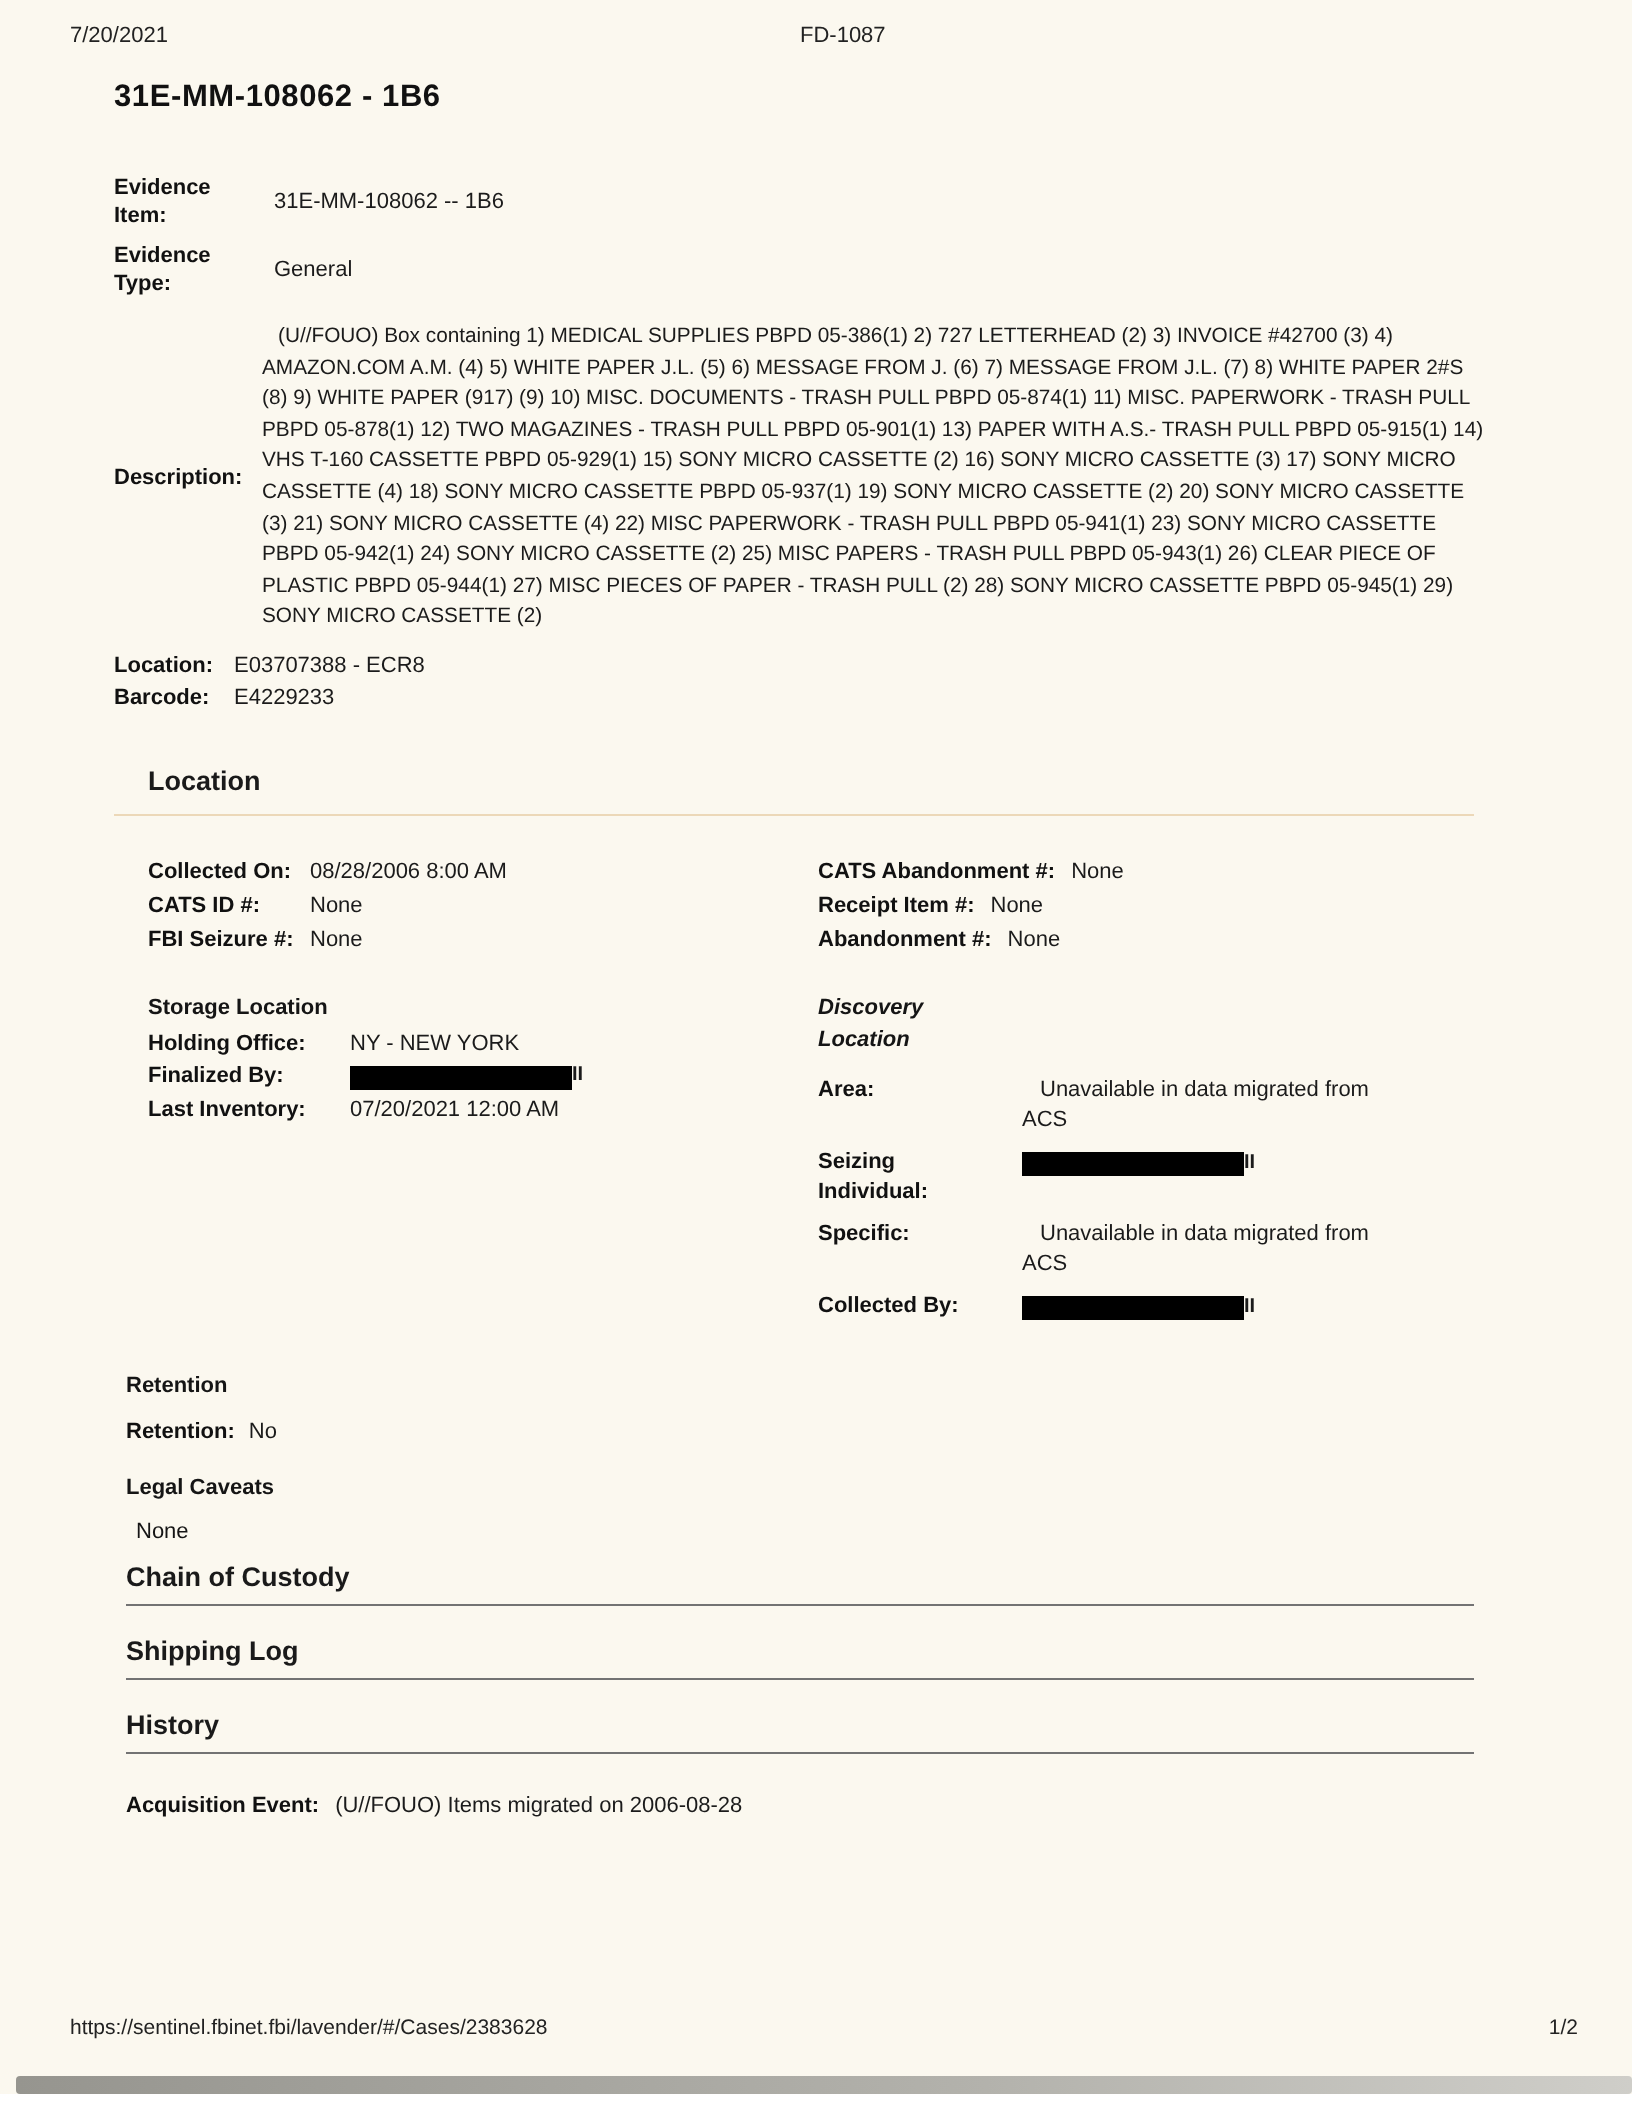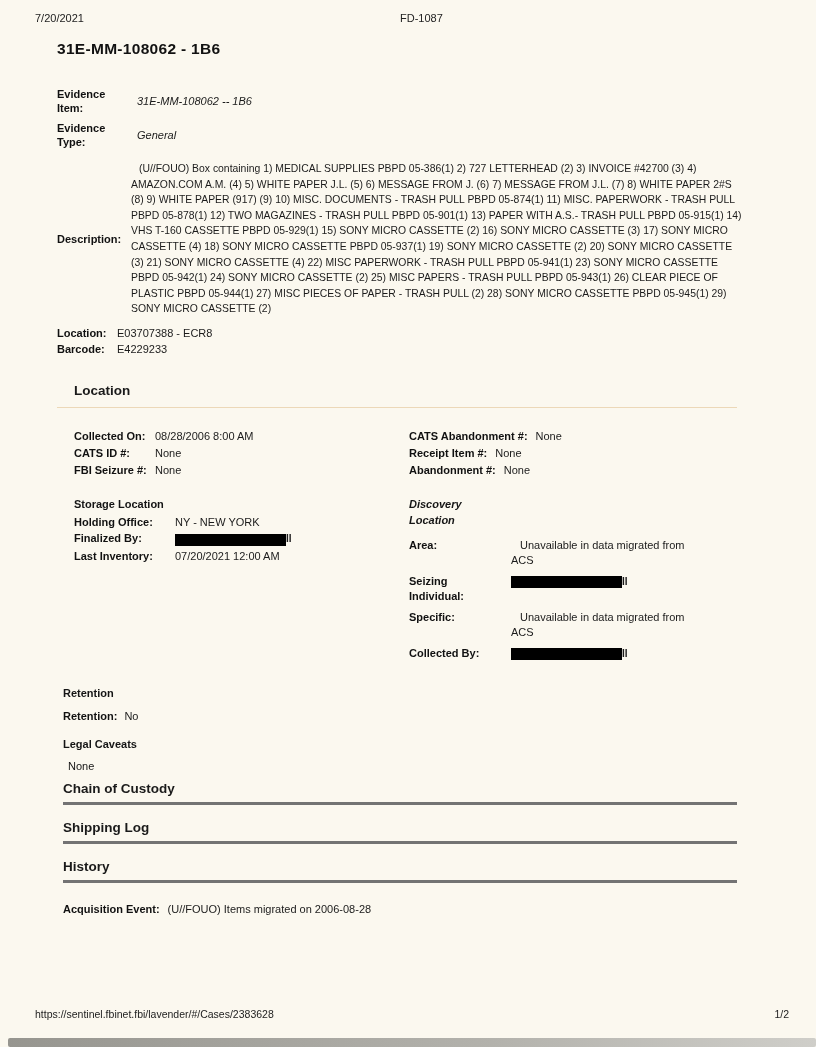--- a/index.html
+++ b/index.html
@@ -20,21 +20,21 @@
   .field-row{display:grid;grid-template-columns:74px 1fr;align-items:center;}
   .field-row .lbl{line-height:14px;}
   .row-item{margin-bottom:6px;min-height:28px;}
   .row-type{min-height:28px;}
   .row-desc{margin-top:12px;}
   .row-desc .val{
     font-size:10.4px;line-height:15.6px;width:612px;text-indent:8px;
   }
   .row-narrow{grid-template-columns:56px 1fr;margin-top:0;line-height:16px;}
   .row-loc{margin-top:8px;}
-  .pad6{padding-left:6px;font-style:italic;}
+  .pad6{padding-left:6px;}
   .pad4{padding-left:4px;}
   
   .details-heading{margin:26px 0 0 17px;font-size:13.5px;font-weight:bold;color:#1a1a1a;}
   .rule{border:none;border-top:1px solid #ecd8b8;margin:9px 0 0 0;}
   .details-grid{display:grid;grid-template-columns:335px 1fr;margin:20px 0 0 17px;font-size:11px;}
   .kv{display:grid;grid-template-columns:81px 1fr;line-height:17px;}
   .inline-kv{line-height:17px;}
   .inline-kv .val{padding-left:8px;}
   .subhead{font-weight:bold;margin-top:17px;line-height:16px;}
   .storage-rows{margin-top:2px;}
@@ -50,21 +50,21 @@
   .plain-block{margin-left:6px;font-size:11px;}
   .retention-head{margin-top:20px;font-weight:bold;}
   .retention-row{margin-top:11px;}
   .retention-row .val{padding-left:7px;}
   .caveats-head{margin-top:16px;font-weight:bold;}
   .caveats-val{margin-top:10px;padding-left:5px;}
   
   .section-block{margin-left:6px;}
   .section-block h2{
     margin:15px 0 0 0;font-size:13.5px;font-weight:bold;color:#1a1a1a;
-    padding-bottom:6px;border-bottom:3px solid #737373;
+    padding-bottom:6px;border-bottom:1px solid #737373;
   }
   .section-first h2{margin-top:9px;}
   .acq-row{margin:18px 0 0 6px;font-size:11px;line-height:16px;}
   .acq-row .val{padding-left:8px;}
   
   .footer-url{position:absolute;top:1008px;left:35px;font-size:10.5px;color:#222;}
   .page-number{position:absolute;top:1008px;right:27px;font-size:10.5px;color:#222;}
   .scan-band{
     position:absolute;top:1038px;left:8px;right:0;height:9px;
     background:linear-gradient(to right,#96958f,#b3b2ac 60%,#cfcec9);

